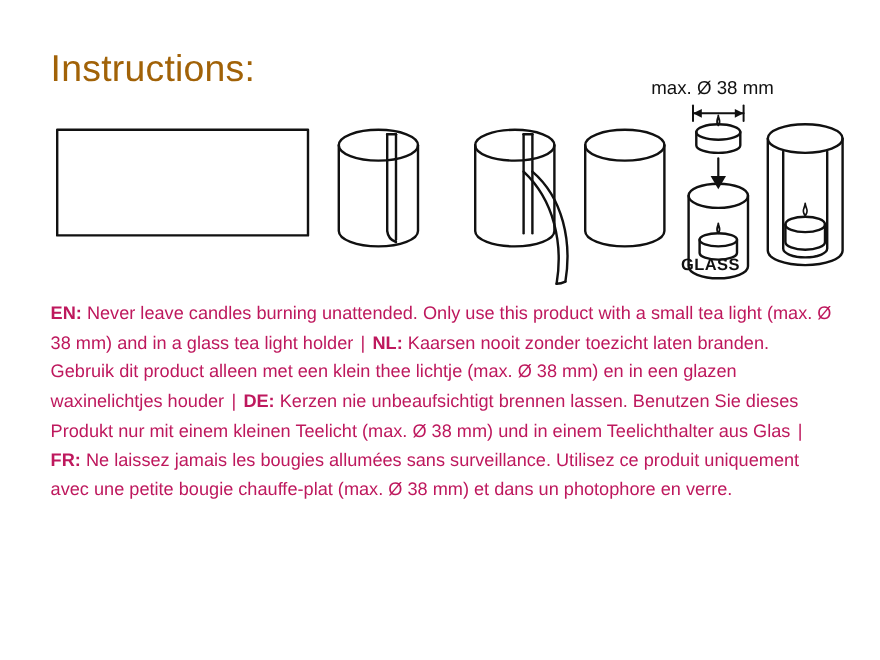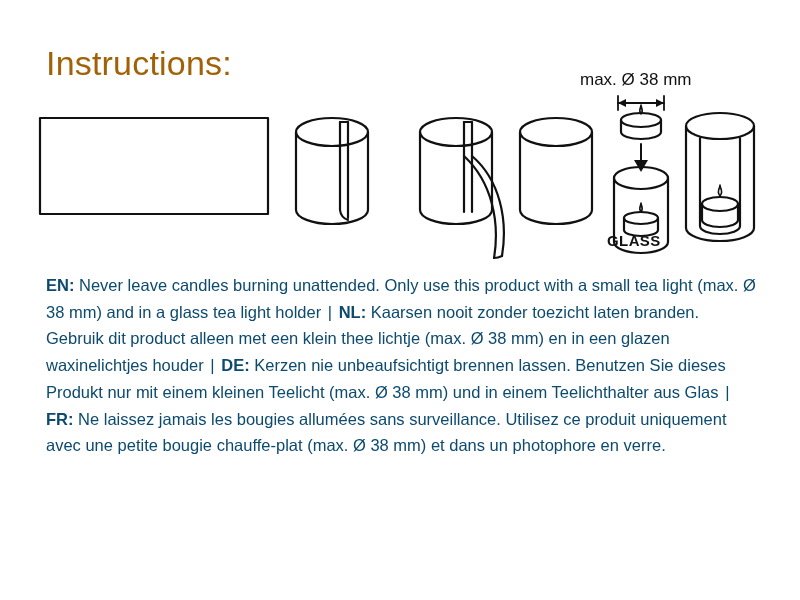--- a/index.html
+++ b/index.html
@@ -30,21 +30,21 @@
     font-size: 34px;
     font-weight: 400;
     letter-spacing: 0.2px;
     color: #a16207;
     line-height: 1;
   }
 
   
   .diagram {
     position: absolute;
-    left: 0;
+    left: 12px;
     top: 60px;
     width: 669px;
     height: 200px;
   }
 
   .max-label {
     position: absolute;
     left: 580px;
     top: 10px;
     font-size: 17px;
@@ -78,21 +78,21 @@
   .warning-head {
     font-size: 17px;
     font-weight: bold;
     color: #111;
     margin: 0 0 2px 0;
     line-height: 1.35;
   }
   .warning-body {
     font-size: 16.5px;
     line-height: 1.62;
-    color: #0c4a6e;
+    color: #be185d;
     margin: 0;
     text-align: left;
   }
   .warning-body b {
     font-weight: bold;
   }
   .sep {
     padding: 0 2px;
   }
 </style>

